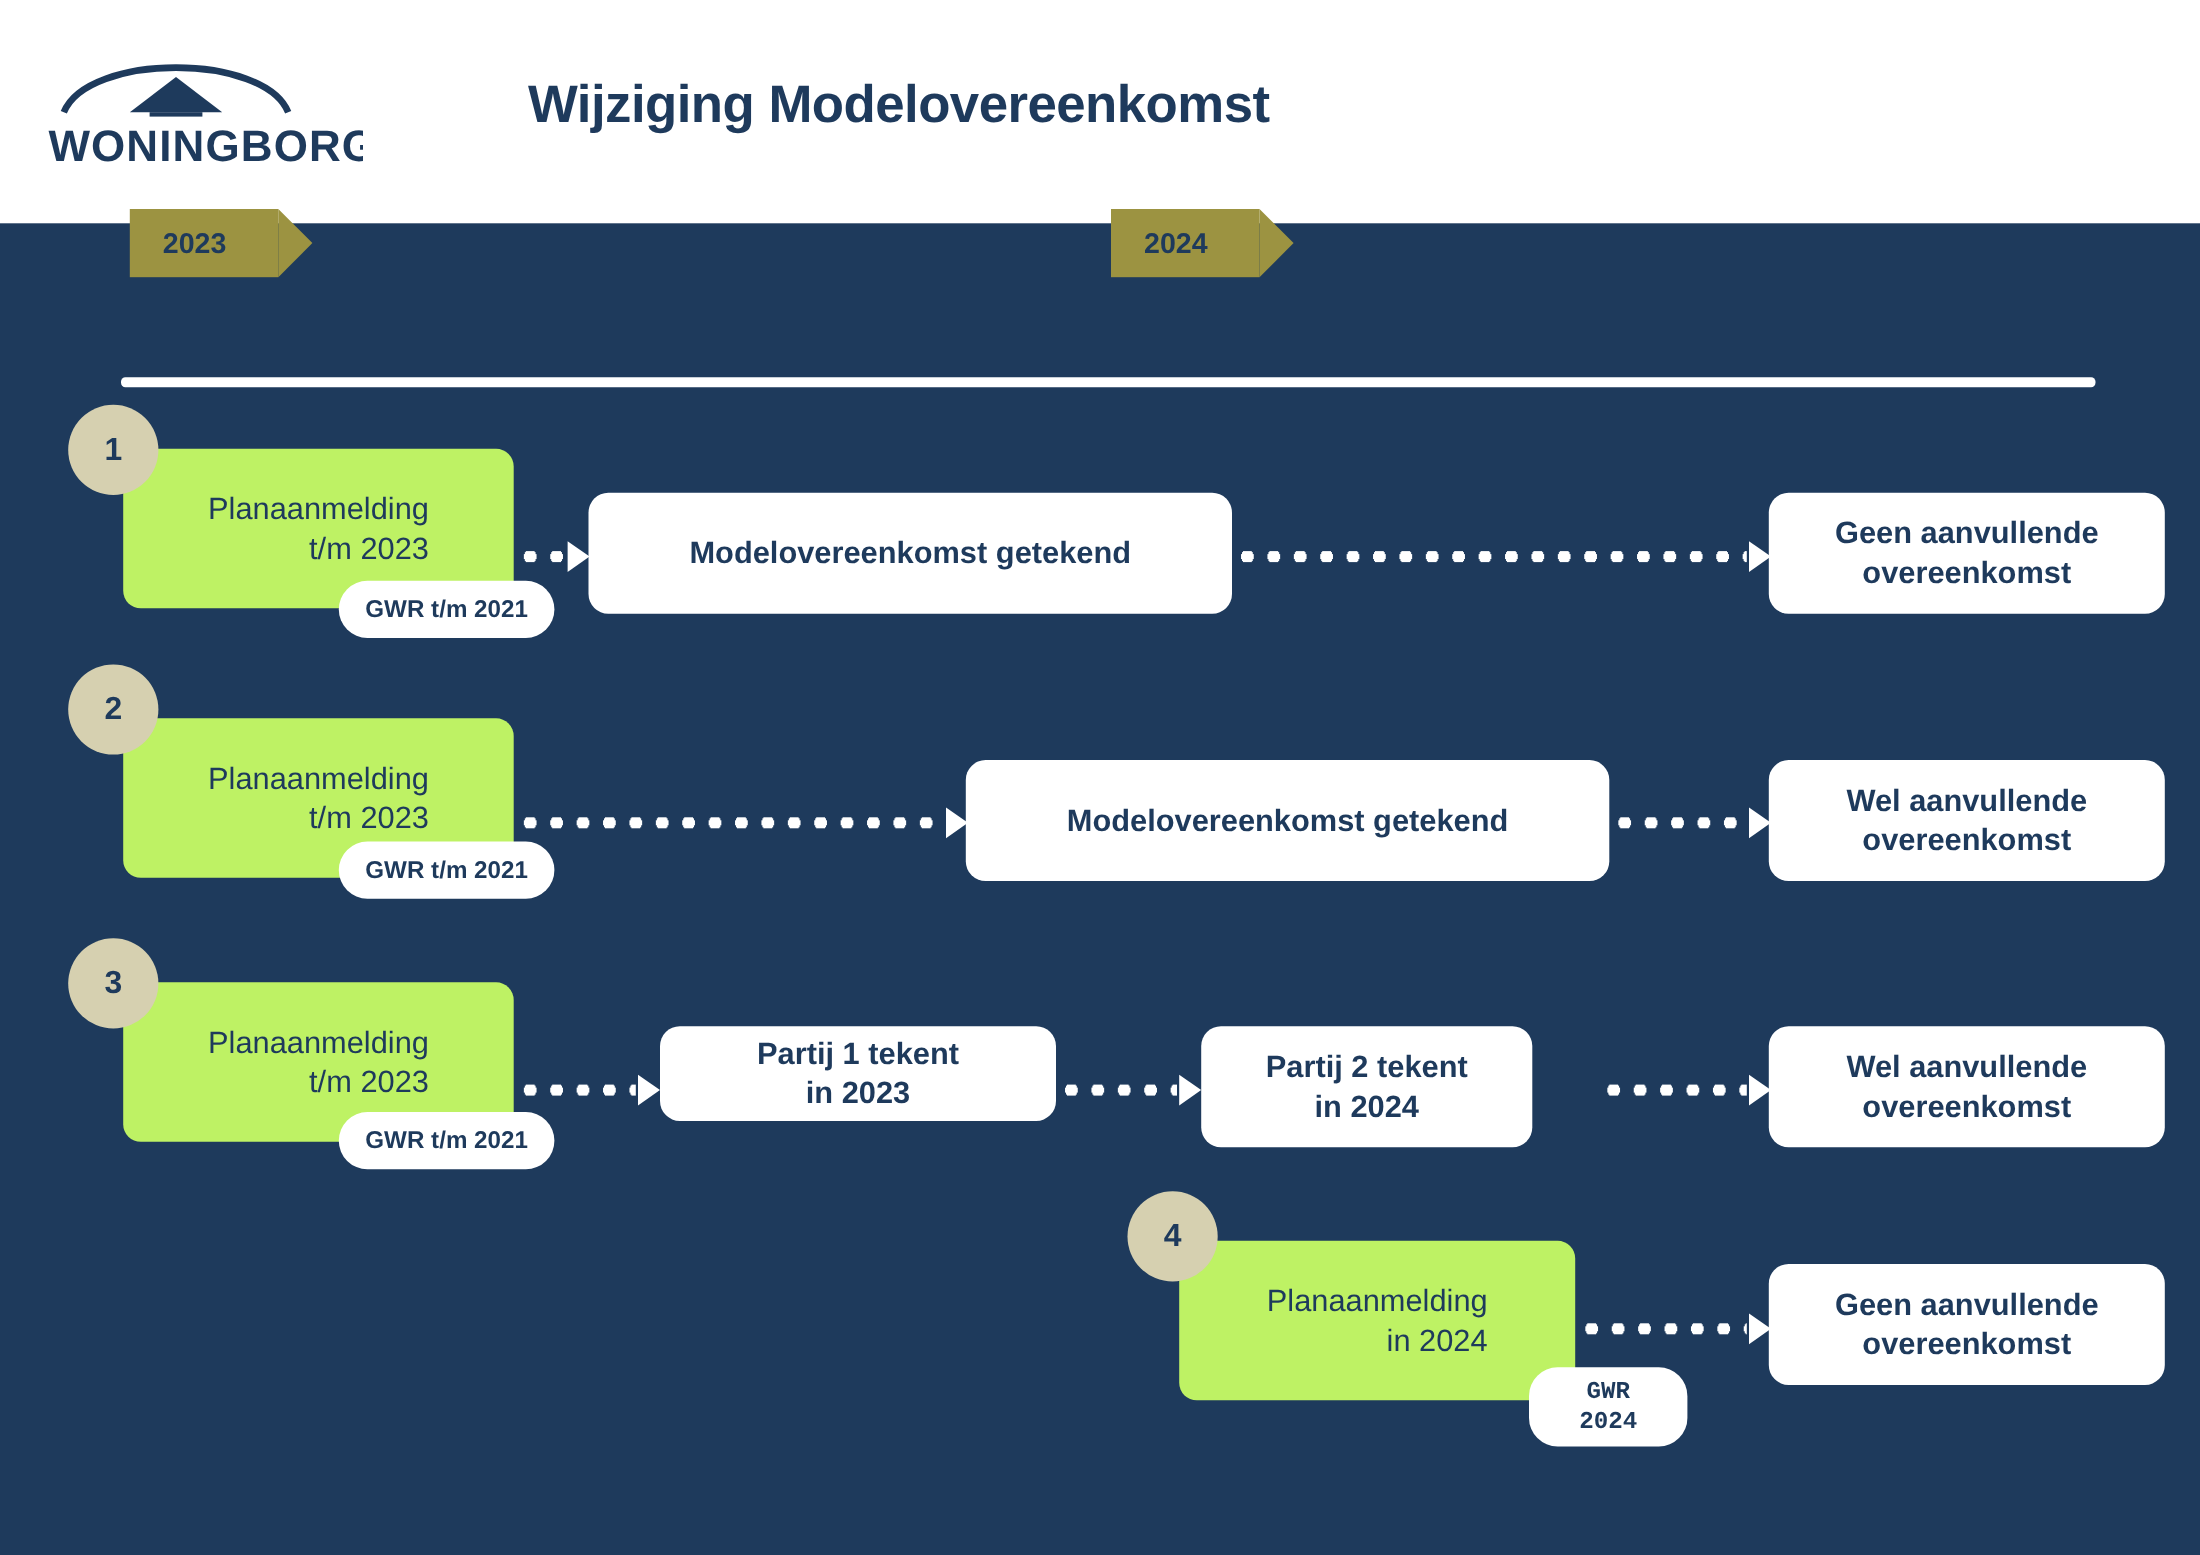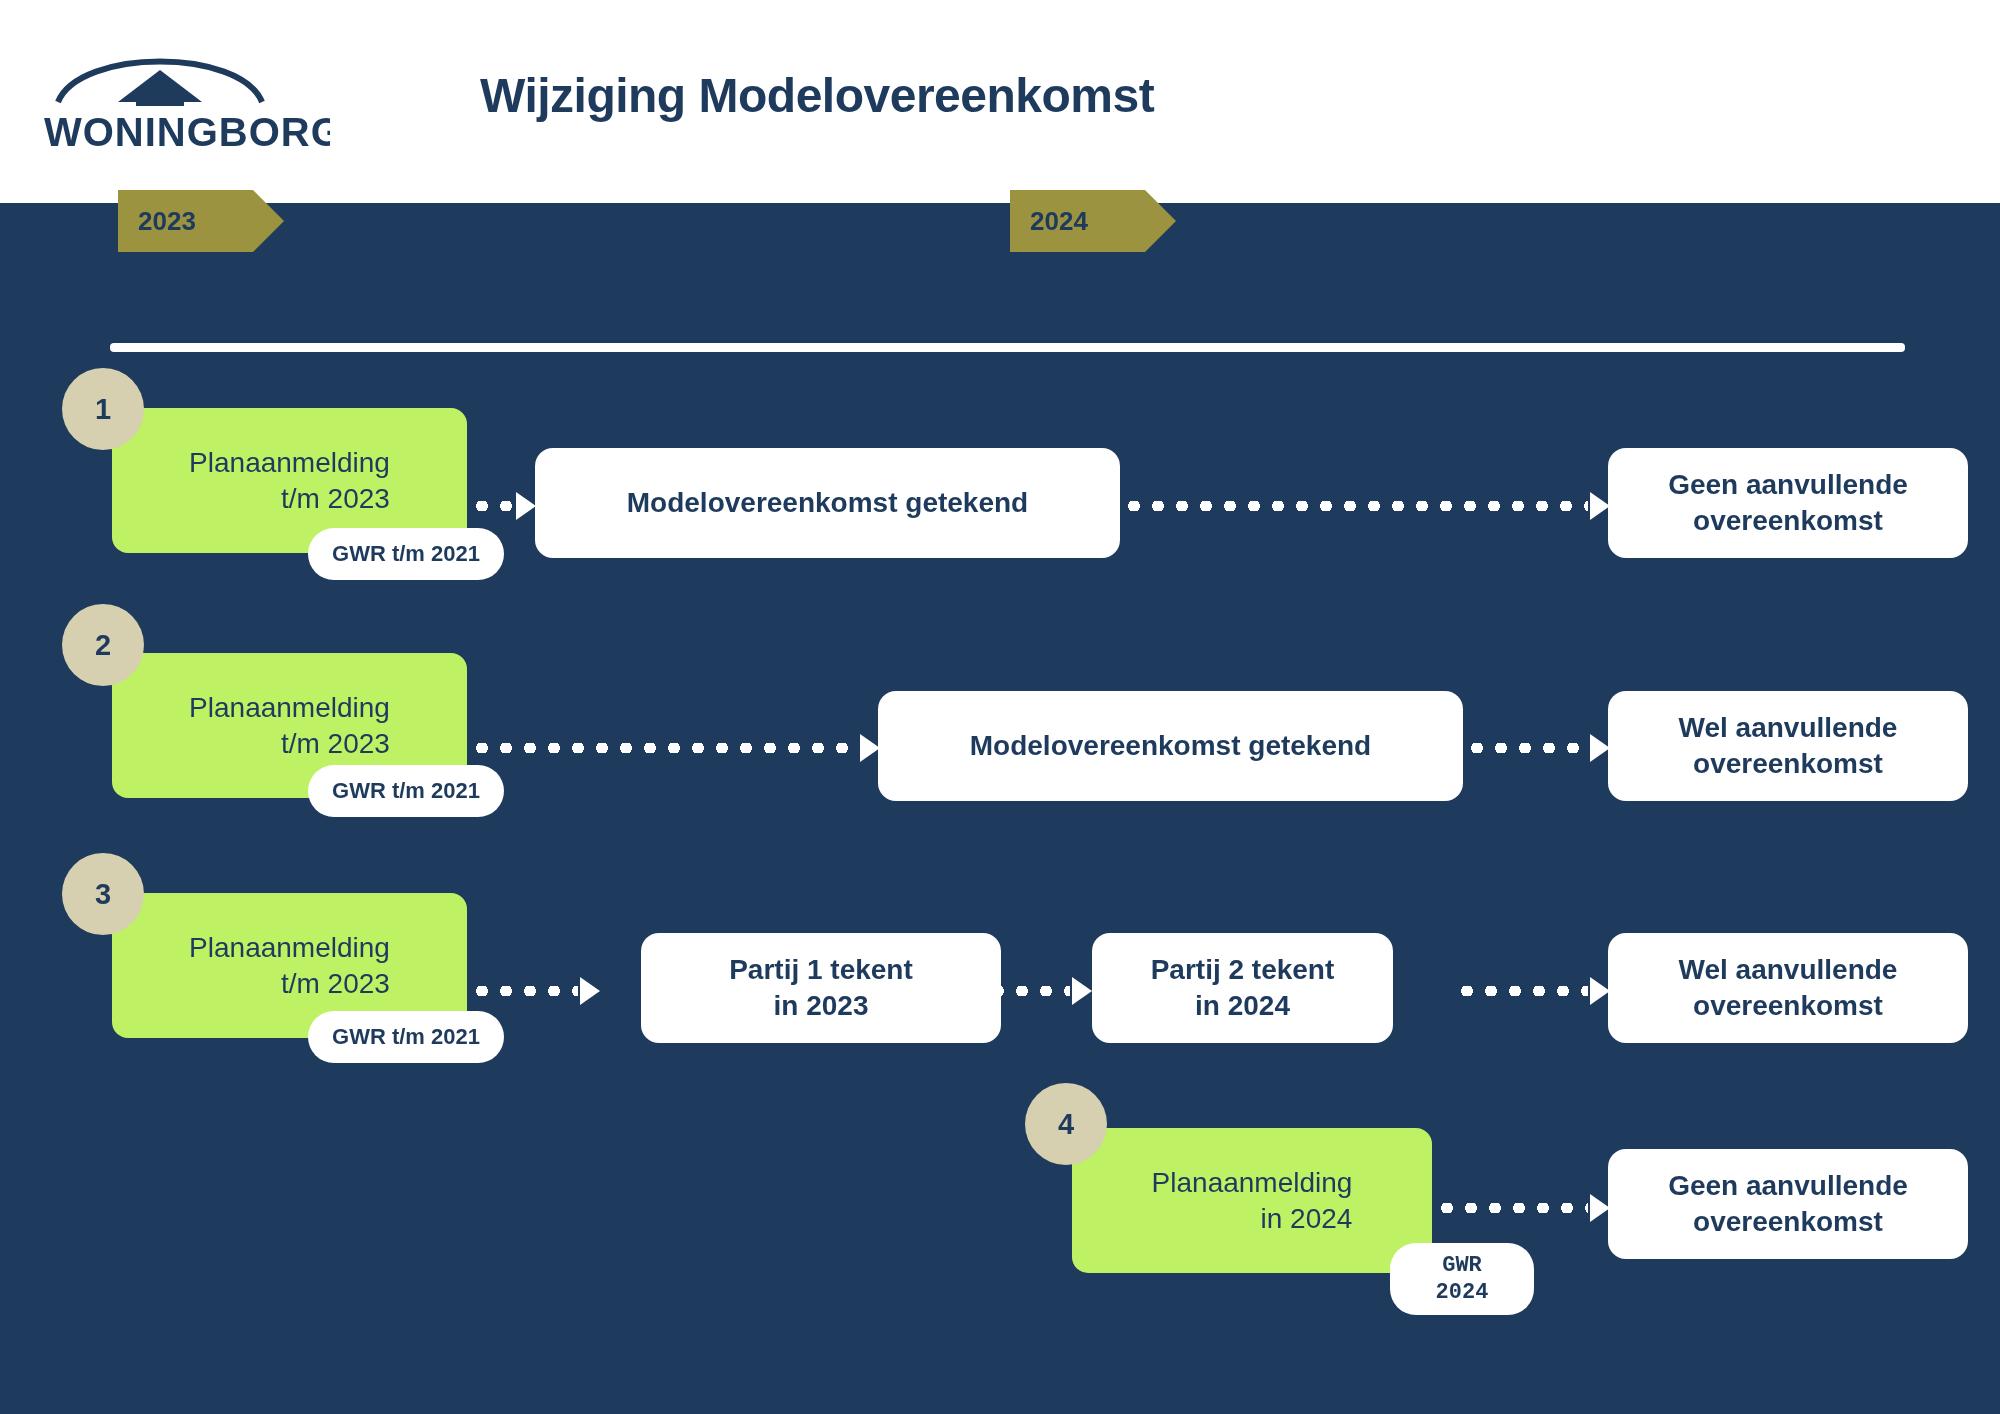--- a/index.html
+++ b/index.html
@@ -63,21 +63,21 @@
   }
   .year-tag {
     position: absolute;
     height: 62px;
     background: #9c9341;
     color: #1e3a5c;
     font-size: 26px;
     font-weight: bold;
     display: flex;
     align-items: center;
-    padding-left: 20px;
+    padding-left: 30px;
     box-sizing: border-box;
   }
   .year-tag::after {
     content: "";
     position: absolute;
     right: -31px;
     top: 0;
     width: 0; height: 0;
     border-top: 31px solid transparent;
     border-bottom: 31px solid transparent;
@@ -292,21 +292,21 @@
 
   <div class="gwr-box" style="left:308px; top:808px; width:196px; height:52px;">
     <span>GWR t/m 2021</span>
   </div>
 
   <div class="connector" style="left:470px; top:783px; width:130px;">
     <div class="dots"></div>
     <div class="arrow"></div>
   </div>
 
-  <div class="white-box" style="left:600px; top:730px; width:360px; height:110px;margin-left:41px;">
+  <div class="white-box" style="left:600px; top:730px; width:360px; height:86px;">
     <div>
       <div>Partij 1 tekent</div>
       <div>in 2023</div>
     </div>
   </div>
 
   <div class="connector" style="left:962px; top:783px; width:130px;">
     <div class="dots"></div>
     <div class="arrow"></div>
   </div>

